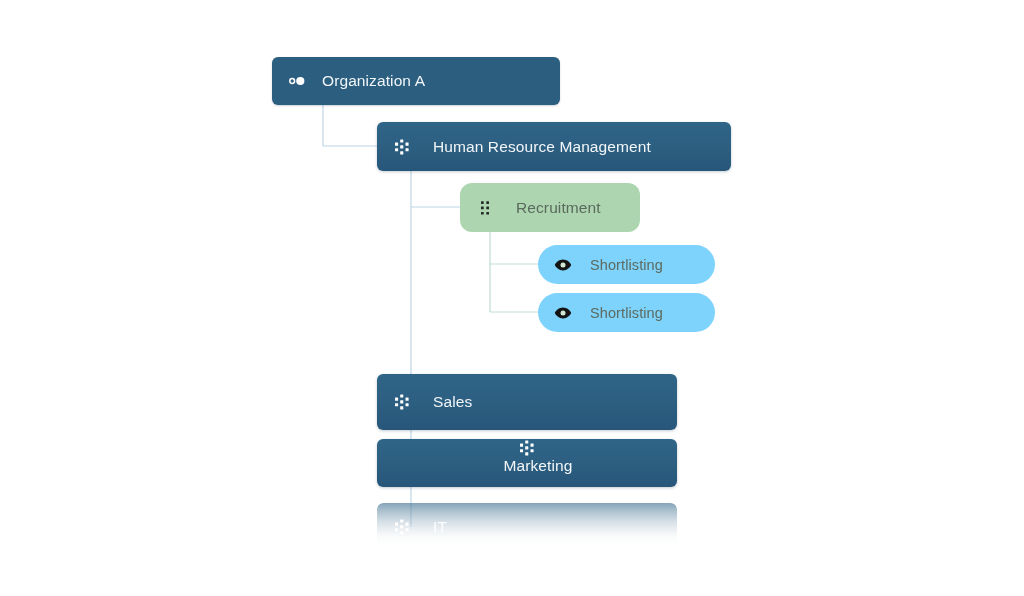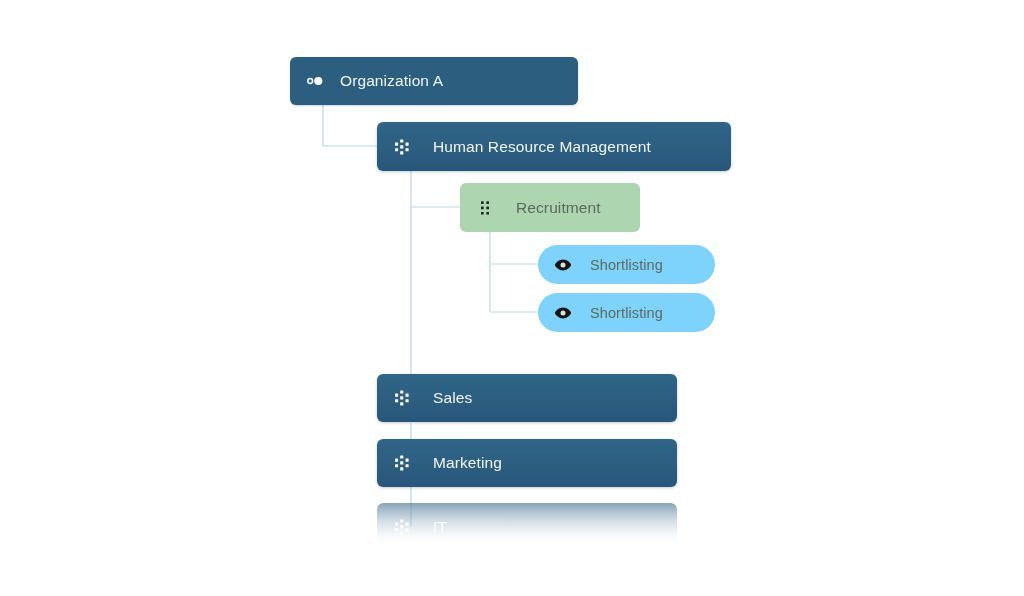--- a/index.html
+++ b/index.html
@@ -76,21 +76,21 @@
     box-shadow: 0 1px 3px rgba(20,50,70,0.25);
   }
   .node.level-dept .node-label {
     margin-left: 22px;
     color: #f2f6f9;
   }
 
   
   .node.level-sub {
     background: #add6b0;
-    border-radius: 6px;
+    border-radius: 12px;
     color: #4a4f4b;
   }
   .node.level-sub .node-label {
     margin-left: 22px;
     color: #5a6a5d;
   }
 
   
   .node.level-leaf {
     background: #7dd3fc;
@@ -154,21 +154,21 @@
       <path d="M411 487 L411 527"></path>
     </g>
     <g fill="none" stroke="#c3dbd6" stroke-width="1.2">
 
       <path d="M490 232 L490 312"></path>
       <path d="M490 264 L538 264"></path>
       <path d="M490 312 L538 312"></path>
     </g>
   </svg>
 
-  <div class="node level-root" style="left:272px; top:57px; width:288px; height:48px;margin-left:18px;">
+  <div class="node level-root" style="left:272px; top:57px; width:288px; height:48px;">
     <span class="node-icon">
       <svg class="org-dots" width="18" height="18" viewBox="0 0 18 18" xmlns="http://www.w3.org/2000/svg">
         <circle cx="4.2" cy="9" r="2.4" fill="none" stroke="#ffffff" stroke-width="1.5"></circle>
         <circle cx="12.3" cy="9" r="4.1" fill="#ffffff"></circle>
       </svg>
     </span>
     <span class="node-label">Organization A</span>
   </div>
 
   <div class="node level-dept" style="left:377px; top:122px; width:354px; height:49px;">
@@ -217,38 +217,38 @@
   <div class="node level-leaf" style="left:538px; top:293px; width:177px; height:39px;">
     <span class="node-icon">
       <svg class="eye-glyph" width="18" height="14" viewBox="0 0 18 14" xmlns="http://www.w3.org/2000/svg">
         <path d="M9 1.6C4.9 1.6 1.8 4.6 0.8 7c1 2.4 4.1 5.4 8.2 5.4s7.2-3 8.2-5.4C16.2 4.6 13.1 1.6 9 1.6z" fill="#141414"></path>
         <circle cx="9" cy="7" r="2.5" fill="#d2e9d4"></circle>
       </svg>
     </span>
     <span class="node-label">Shortlisting</span>
   </div>
 
-  <div class="node level-dept" style="left:377px; top:374px; width:300px; height:48px;">
+  <div class="node level-dept" style="left:377px; top:374px; width:300px; height:56px;">
     <span class="node-icon">
       <svg class="dots-net" width="18" height="18" viewBox="0 0 18 18" xmlns="http://www.w3.org/2000/svg">
         <g fill="#ffffff">
           <rect x="7.2" y="1.4" width="3.1" height="3.1" rx="0.5"></rect>
           <rect x="2.0" y="4.6" width="3.1" height="3.1" rx="0.5"></rect>
           <rect x="12.5" y="4.6" width="3.1" height="3.1" rx="0.5"></rect>
           <rect x="7.2" y="7.3" width="3.1" height="3.1" rx="0.5"></rect>
           <rect x="2.0" y="10.2" width="3.1" height="3.1" rx="0.5"></rect>
           <rect x="12.5" y="10.2" width="3.1" height="3.1" rx="0.5"></rect>
           <rect x="7.2" y="13.3" width="3.1" height="3.1" rx="0.5"></rect>
         </g>
       </svg>
     </span>
     <span class="node-label">Sales</span>
   </div>
 
-  <div class="node level-dept" style="left:377px; top:439px; width:300px; height:48px;">
+  <div class="node level-dept" style="left:377px; top:439px; width:300px; height:48px;flex-direction:column;">
     <span class="node-icon">
       <svg class="dots-net" width="18" height="18" viewBox="0 0 18 18" xmlns="http://www.w3.org/2000/svg">
         <g fill="#ffffff">
           <rect x="7.2" y="1.4" width="3.1" height="3.1" rx="0.5"></rect>
           <rect x="2.0" y="4.6" width="3.1" height="3.1" rx="0.5"></rect>
           <rect x="12.5" y="4.6" width="3.1" height="3.1" rx="0.5"></rect>
           <rect x="7.2" y="7.3" width="3.1" height="3.1" rx="0.5"></rect>
           <rect x="2.0" y="10.2" width="3.1" height="3.1" rx="0.5"></rect>
           <rect x="12.5" y="10.2" width="3.1" height="3.1" rx="0.5"></rect>
           <rect x="7.2" y="13.3" width="3.1" height="3.1" rx="0.5"></rect>

